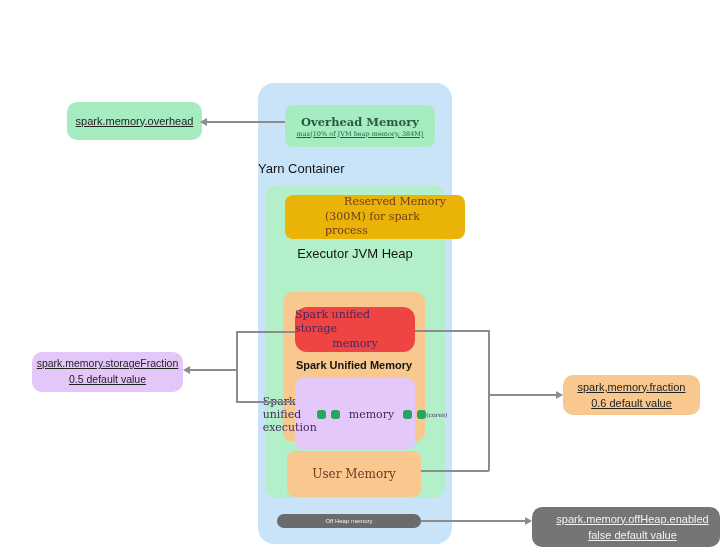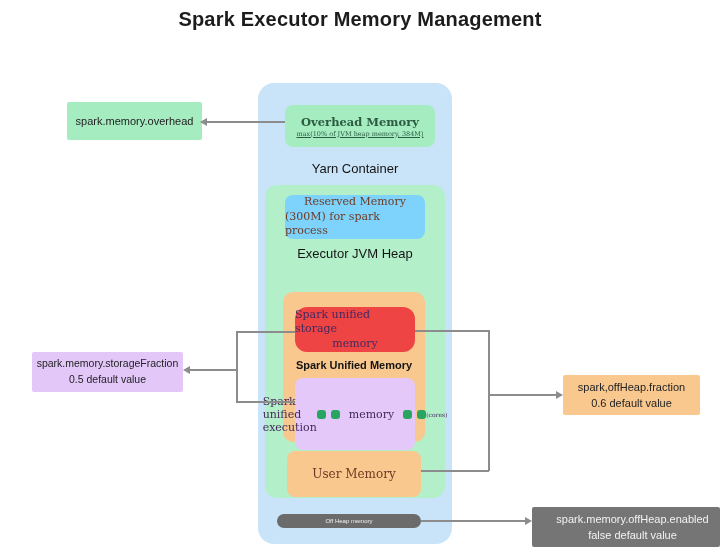--- a/index.html
+++ b/index.html
@@ -18,23 +18,23 @@
   .yarn-container { left:258px; top:83px; width:194px; height:461px; background:#c9e4f8; border-radius:16px; }
   .heap-box      { left:265px; top:185px; width:180px; height:313px; background:#b3f0c9; border-radius:12px; }
   .unified-box   { left:283px; top:292px; width:142px; height:150px; background:#f8c88f; border-radius:10px; }
 
   
   .overhead-box  { left:285px; top:105px; width:150px; height:42px; background:#a6ecc1; border-radius:8px;
                    display:flex; flex-direction:column; align-items:center; justify-content:center; }
   .overhead-box .t1 { font-family:"DejaVu Serif", serif; font-size:11.5px; font-weight:700; color:#2b5c42; }
   .overhead-box .t2 { font-family:"DejaVu Serif", serif; font-size:6.5px; color:#2b5c42; margin-top:1px;text-decoration:underline; }
 
-  .reserved-box  { left:285px; top:195px; width:140px; height:44px; background:#7dd3fc; border-radius:8px;
+  .reserved-box  { left:285px; top:195px; width:140px; height:44px; background:#eab308; border-radius:8px;
                    display:flex; flex-direction:column; align-items:center; justify-content:center;
-                   font-family:"DejaVu Serif", serif; font-size:11px; color:#6e3b24; line-height:1.35; }
+                   font-family:"DejaVu Serif", serif; font-size:11px; color:#6e3b24; line-height:1.35;padding-left:40px; }
 
   .storage-box   { left:295px; top:307px; width:120px; height:45px; background:#ef4444; border-radius:12px;
                    display:flex; flex-direction:column; align-items:center; justify-content:center;
                    font-family:"DejaVu Serif", serif; font-size:11px; color:#44295e; line-height:1.3; }
 
   .execution-box { left:295px; top:378px; width:120px; height:72px; background:#e4c8f9; border-radius:8px;
                    display:flex; flex-direction:row; align-items:center; justify-content:center;
                    font-family:"DejaVu Serif", serif; font-size:11px; color:#44295e; }
   .exec-row { display:flex; align-items:center; gap:5px; margin-top:1px; }
   .exec-row .word { margin:0 4px; }
@@ -43,43 +43,42 @@
 
   .user-box { left:287px; top:451px; width:134px; height:46px; background:#f8c88f; border-radius:8px;
               display:flex; align-items:center; justify-content:center;
               font-family:"DejaVu Serif", serif; font-size:12px; color:#6e3b24; }
 
   .offheap-bar { left:277px; top:514px; width:144px; height:14px; background:#6b6b6b; border-radius:7px;
                  display:flex; align-items:center; justify-content:center;
                  color:#f2f2f2; font-size:6px; }
 
   
-  .yarn-label { left:258px; top:161px; width:194px; text-align:center; font-size:13px; font-weight:500; color:#141414; }
+  .yarn-label { left:258px; top:161px; width:194px; font-size:13px; font-weight:500; color:#141414; }
   .heap-label { left:265px; top:246px; width:180px; text-align:center; font-size:13px; font-weight:500; color:#141414; }
   .unified-label { left:283px; top:359px; width:142px; text-align:center; font-size:11px; font-weight:600; color:#141414; }
 
   
   .callout { display:flex; flex-direction:column; align-items:center; justify-content:center;
-             border-radius:2px; font-size:10.5px; color:#232323; line-height:1.5; text-align:center; }
+             border-radius:10px; font-size:10.5px; color:#232323; line-height:1.5; text-align:center;text-decoration:underline; }
   .co-overhead { left:67px; top:102px; width:135px; height:38px; background:#a6ecc1; font-size:11px; }
   .co-storage  { left:32px;  top:352px; width:151px; height:40px; background:#e3c7f9; }
   .co-fraction { left:563px; top:375px; width:137px; height:40px; background:#f8c88f; font-size:11px; }
   .co-offheap  { left:532px; top:507px; width:175px; height:40px; background:#757575; color:#f2f2f2; font-size:11px;padding-left:13px; }
 
   
   .line { background:#8c8c8c; }
   .arrow-left  { width:0; height:0; border-top:4px solid transparent; border-bottom:4px solid transparent; border-right:7px solid #8c8c8c; }
   .arrow-right { width:0; height:0; border-top:4px solid transparent; border-bottom:4px solid transparent; border-left:7px solid #8c8c8c; }
 </style>
 </head>
 <body>
 
 <div class="canvas">
 
-  <div class="abs page-title">Spark Executor Memory Management</div>
 
   <div class="abs yarn-container"></div>
 
   <div class="abs heap-box"></div>
 
   <div class="abs unified-box"></div>
 
   <div class="abs overhead-box">
     <div class="t1">Overhead Memory</div>
     <div class="t2">max(10% of JVM heap memory, 384M)</div>
@@ -124,21 +123,21 @@
   <div class="abs callout co-overhead">
     <span>spark.memory.overhead</span>
   </div>
 
   <div class="abs callout co-storage">
     <div>spark.memory.storageFraction</div>
     <div>0.5 default value</div>
   </div>
 
   <div class="abs callout co-fraction">
-    <div>spark,offHeap.fraction</div>
+    <div>spark,memory.fraction</div>
     <div>0.6 default value</div>
   </div>
 
   <div class="abs callout co-offheap">
     <div>spark.memory.offHeap.enabled</div>
     <div>false default value</div>
   </div>
 
   <div class="abs line" style="left:207px; top:121px; width:78px; height:1.5px;"></div>
   <div class="abs arrow-left" style="left:200px; top:118px;"></div>

